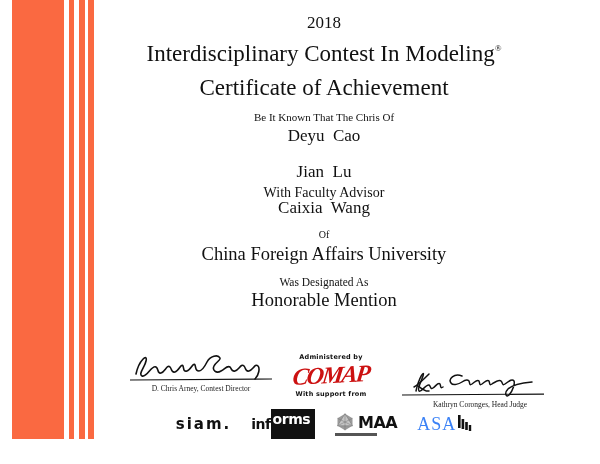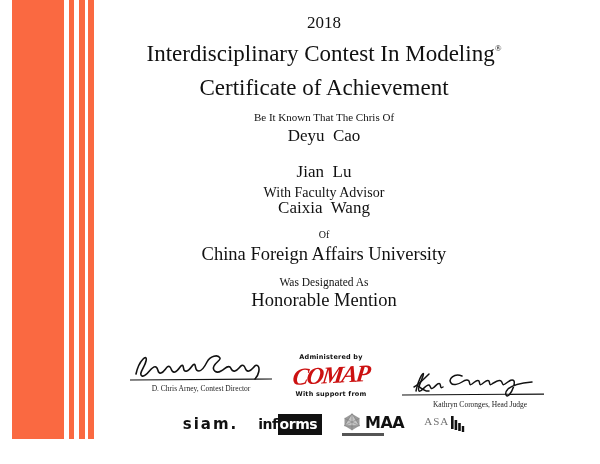--- a/index.html
+++ b/index.html
@@ -42,27 +42,27 @@
   .comap-logo{font-family:"Liberation Serif",serif;font-style:italic;font-weight:bold;
               font-size:24px;color:#CC1111;letter-spacing:-2px;transform:skewX(-10deg) rotate(-3deg);
               display:inline-block;line-height:26px;margin:1px 0 2px 0;}
   
   .sponsors{position:absolute;left:48px;top:408px;width:552px;height:32px;
             display:flex;justify-content:center;align-items:center;gap:20px;
             font-family:"DejaVu Sans", sans-serif;}
   .siam{font-weight:bold;font-size:15px;letter-spacing:2px;color:#111;}
   .informs{display:flex;align-items:center;font-weight:bold;font-size:14px;}
   .informs .inf{color:#111;letter-spacing:-0.5px;}
-  .informs .orms{background:#111;color:#fff;padding:2px 5px 3px 2px;letter-spacing:-0.5px;}
+  .informs .orms{background:#111;color:#fff;padding:2px 5px 12px 2px;letter-spacing:-0.5px;}
   .maa{display:flex;flex-direction:column;align-items:flex-start;}
   .maa-row{display:flex;align-items:center;gap:3px;}
   .maa-text{font-weight:bold;font-size:16px;color:#111;letter-spacing:-0.5px;}
   .maa-bar{width:42px;height:2.5px;background:#555;margin-top:1px;}
   .asa{display:flex;align-items:flex-start;gap:2px;}
-  .asa-text{font-family:"Liberation Serif",serif;font-size:11px;color:#737373;letter-spacing:1px;}
+  .asa-text{font-family:"Liberation Serif",serif;font-size:18px;color:#3b82f6;letter-spacing:1px;}
 </style>
 </head>
 <body>
 
 <div class="page">
 
   <div class="stripe stripe-main"></div>
   <div class="stripe stripe-1"></div>
   <div class="stripe stripe-2"></div>
   <div class="stripe stripe-3"></div>

